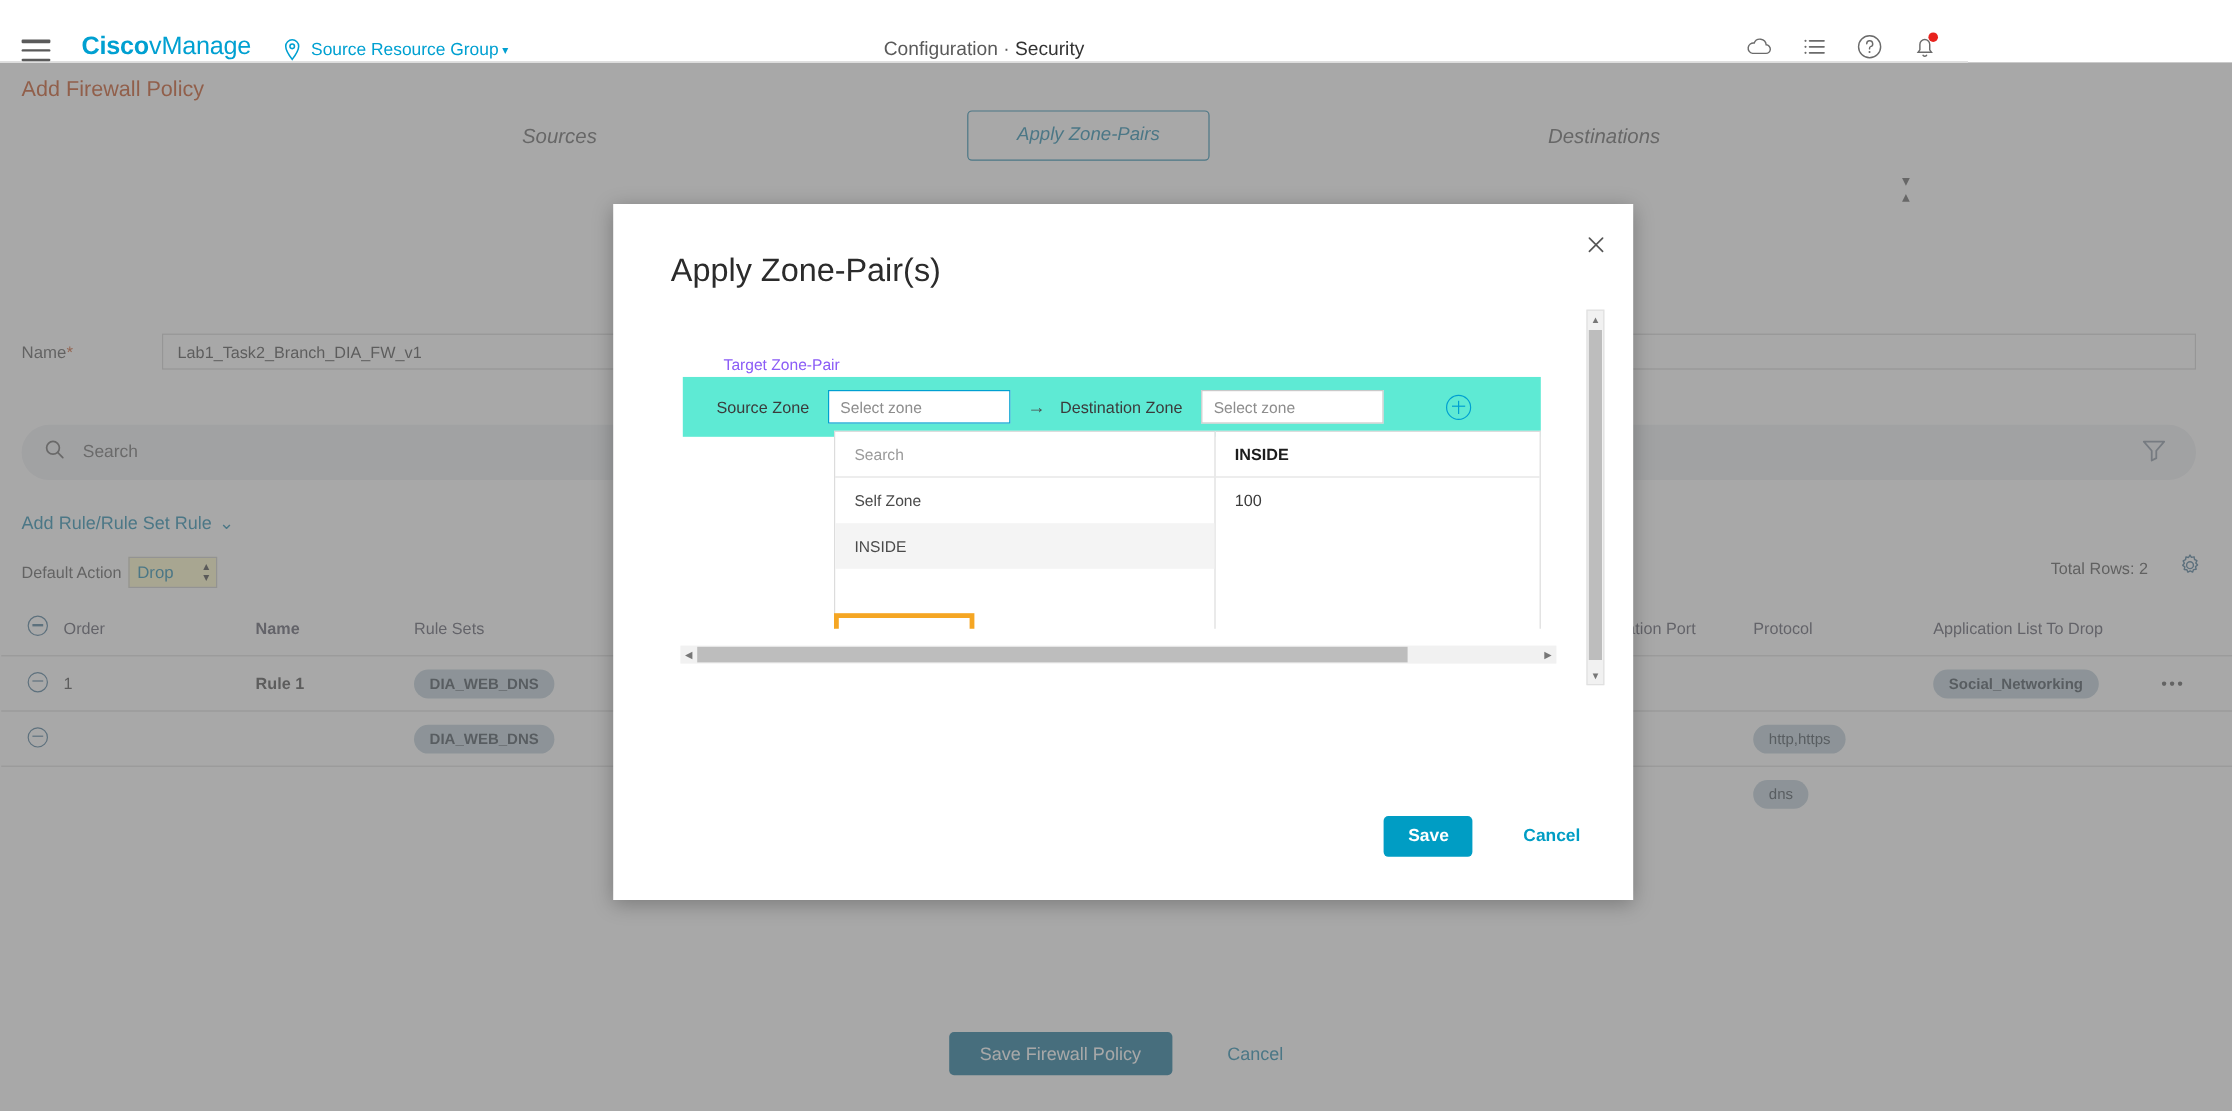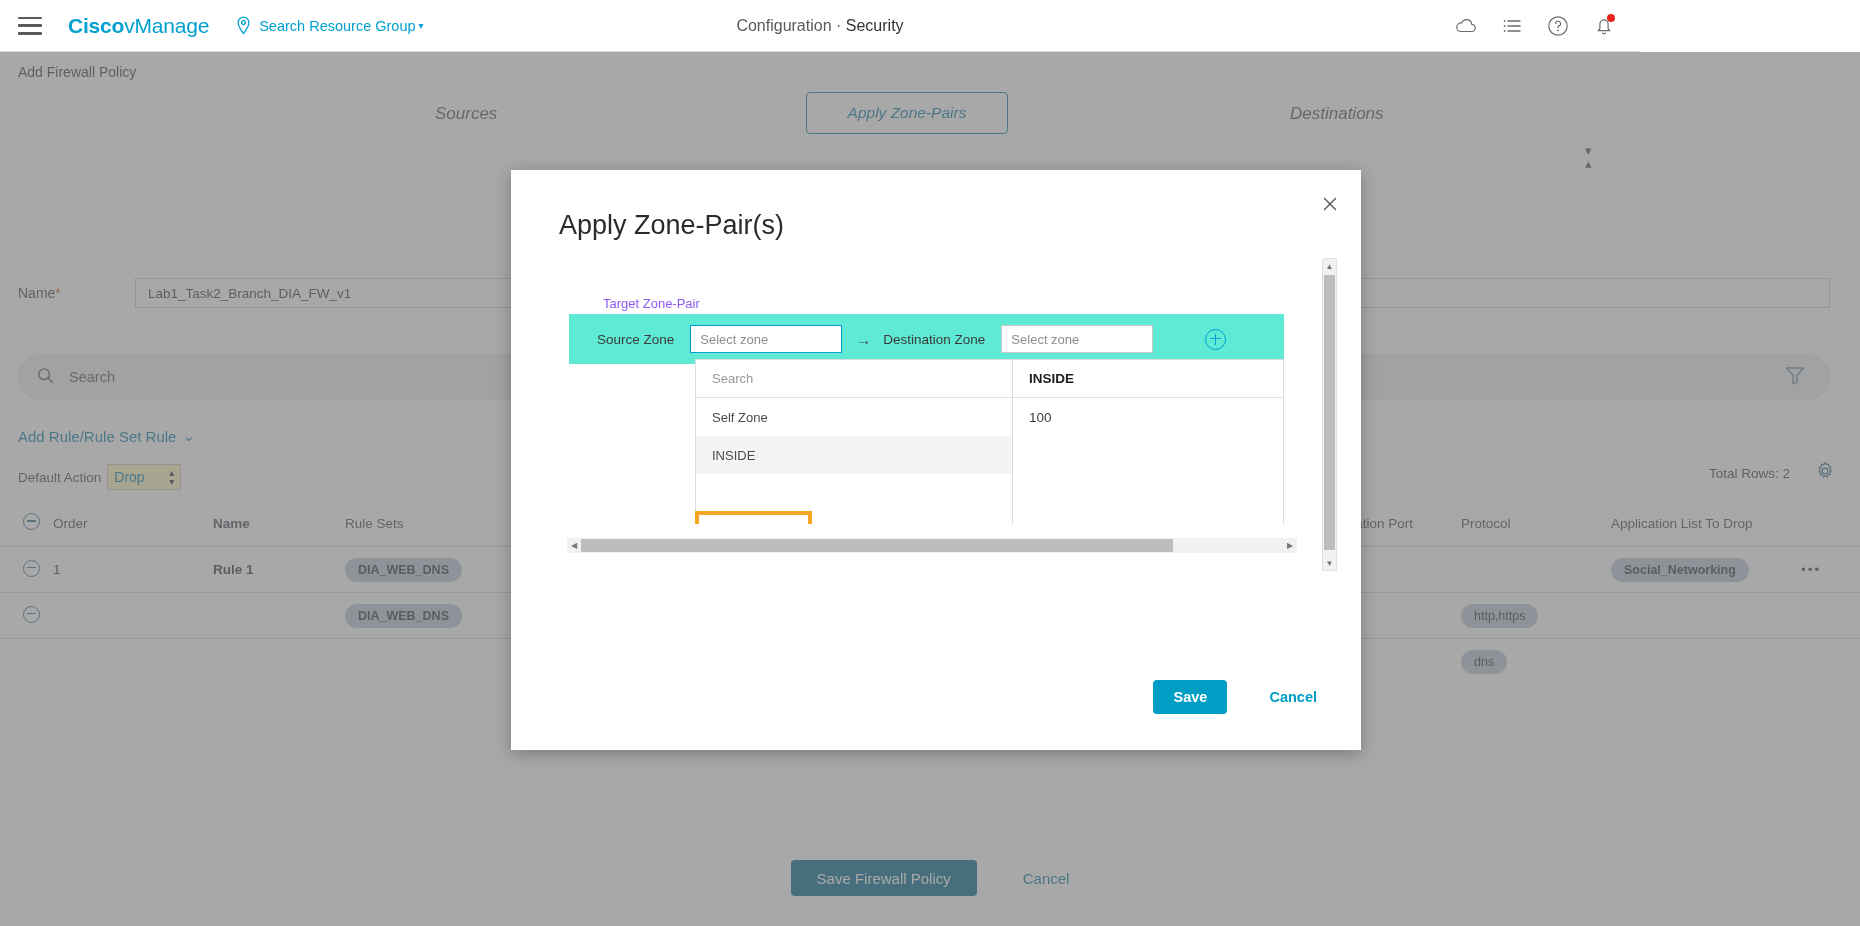--- a/index.html
+++ b/index.html
@@ -9,21 +9,21 @@
     overflow: hidden; background: #ffffff;
   }
 
   
   #root { position: relative; width: 1860px; height: 926px; }
 
   
   .top-header {
     position: absolute; top: 0; left: 0; width: 1640px; height: 52px;
     background: #ffffff; border-bottom: 1px solid #d9d9d9;
-    display: flex; align-items: center; z-index: 5;
+    display: flex; align-items: flex-end; z-index: 5;
   }
   .hamburger { margin-left: 18px; width: 24px; height: 18px;
     display: flex; flex-direction: column; justify-content: space-between; cursor: pointer; }
   .hamburger span { display: block; height: 2.5px; background: #5a5a5a; border-radius: 1px; }
   .brand { margin-left: 26px; font-size: 21px; color: #00a0d1; letter-spacing: -0.2px; white-space: nowrap; }
   .brand b { font-weight: bold; }
   .brand .light { font-weight: 400; }
   .resource-group { margin-left: 26px; display: flex; align-items: center;
     color: #00a0d1; font-size: 14.5px; cursor: pointer; white-space: nowrap; }
   .pin-icon { width: 17px; height: 19px; margin-right: 7px; flex: none; }
@@ -37,21 +37,21 @@
   .hicon svg { display: block; }
   .bell-dot { position: absolute; top: 0px; right: 1px; width: 8px; height: 8px;
     border-radius: 50%; background: #e8221d; }
 
   
   .page-body { position: absolute; top: 52px; left: 0; width: 1860px; height: 874px;
     background: #ffffff; }
   .dim-overlay { position: absolute; top: 52px; left: 0; width: 1860px; height: 874px;
     background: rgba(115,115,115,0.62); z-index: 3; }
 
-  .breadcrumb { position: absolute; top: 12px; left: 18px; font-size: 14px; color: #404040; }
+  .breadcrumb { position: absolute; top: 12px; left: 18px; font-size: 18px; color: #c2410c; }
 
   .stage-row { position: absolute; top: 38px; left: 0; width: 1616px; height: 60px;
     display: flex; align-items: center; font-style: italic; }
   .stage-label { position: absolute; font-size: 17px; color: #555; }
   .stage-sources { left: 435px; top: 14px; }
   .stage-dest { left: 1290px; top: 14px; }
   .zone-pairs-btn {
     position: absolute; left: 806px; top: 2px; width: 202px; height: 42px;
     border: 1.6px solid #0d7ea5; border-radius: 4px; background: #fff;
     color: #0d7ea5; font-size: 15.5px; display: flex; align-items: center;
@@ -196,21 +196,21 @@
     <div class="brand">
       <b>Cisco</b><span class="light">vManage</span>
     </div>
     <div class="resource-group">
       <span class="pin-icon">
         <svg viewBox="0 0 17 19" width="17" height="19" fill="none" stroke="#00a0d1" stroke-width="1.3">
           <path d="M8.5 1.2c-3 0-5.4 2.4-5.4 5.3 0 3.9 5.4 11 5.4 11s5.4-7.1 5.4-11c0-2.9-2.4-5.3-5.4-5.3z"></path>
           <circle cx="8.5" cy="6.6" r="1.9"></circle>
         </svg>
       </span>
-      <span>Search Resource Group</span>
+      <span>Source Resource Group</span>
       <span class="caret-dn">▾</span>
     </div>
     <div class="page-title">
       <span>Configuration</span>
       <span>·</span>
       <span class="strong">Security</span>
     </div>
     <div class="header-icons">
       <div class="hicon">
         <svg viewBox="0 0 24 24" width="24" height="24" fill="none" stroke="#6b6b6b" stroke-width="1.2">

